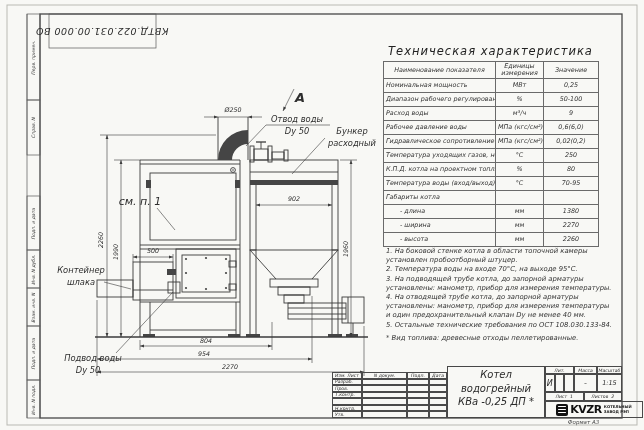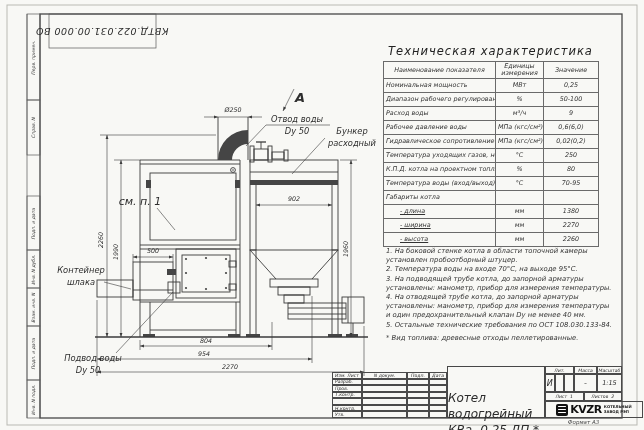--- a/index.html
+++ b/index.html
@@ -18,21 +18,21 @@
   .stripbox span{transform:rotate(-90deg);white-space:nowrap;font-size:4.6px;font-style:italic;color:#3a3a3a;}
 
   
   .spec{position:absolute;left:383px;top:44px;width:215px;font-style:italic;}
   .spec-title{text-align:center;font-size:11.5px;letter-spacing:1px;margin-bottom:3px;color:#222;}
   table.spec-t{border-collapse:collapse;width:215px;table-layout:fixed;}
   table.spec-t td,table.spec-t th{border:0.8px solid #6a6a6a;font-weight:normal;
       font-size:6.4px;line-height:1.05;padding:0 2px;height:13px;overflow:hidden;white-space:nowrap;color:#333;}
   table.spec-t th{height:16px;text-align:center;}
   td.nm{text-align:left;padding-left:4px;}
-  td.nm.sub{padding-left:16px;text-decoration:underline;}
+  td.nm.sub{padding-left:16px;}
   td.un,td.vl{text-align:center;}
 
   
   .notes{position:absolute;left:386px;top:247px;width:232px;font-size:6.8px;
          font-style:italic;line-height:1.28;color:#333;}
   .notes p{margin:0 4px 1px 0;}
   .notes p.fuel{margin-top:5px;}
 
   
   .tb{font-style:italic;color:#2b2b2b;}
@@ -46,21 +46,21 @@
   .tb-right-v{position:absolute;left:545px;top:374px;width:77px;height:18px;display:grid;
       grid-template-columns:9.7px 9.7px 9.6px 23px 25px;}
   .tb-sheet{position:absolute;left:545px;top:392px;width:77px;height:9px;display:grid;
       grid-template-columns:38.5px 38.5px;}
   .tb-logo{position:absolute;left:545px;top:401px;width:98px;height:17px;border:0.7px solid #4a4a4a;
       box-sizing:border-box;display:flex;align-items:center;justify-content:center;gap:2px;font-style:normal;}
   .c{border:0.7px solid #4a4a4a;box-sizing:border-box;display:flex;align-items:center;
      justify-content:center;font-size:4.6px;overflow:hidden;white-space:nowrap;}
   .c.lbl{justify-content:flex-start;padding-left:2px;}
   .tb-name{position:absolute;left:447px;top:366px;width:98px;height:52px;border:0.9px solid #474747;
-      box-sizing:border-box;text-align:left;font-size:12px;line-height:1.35;padding-top:23px;}
+      box-sizing:border-box;text-align:center;font-size:10px;line-height:1.35;padding-top:1px;}
   .lit-val{font-size:8px;}
   .scale-val{font-size:6.5px;text-align:right;}
   .fmt{position:absolute;left:545px;top:419px;width:77px;text-align:center;font-size:5.5px;font-style:italic;color:#444;}
   .logo-mark{width:12px;height:12px;background:#111;border-radius:2px;display:flex;flex-direction:column;
       justify-content:center;gap:1.5px;align-items:center;}
   .logo-mark i{display:block;width:8px;height:1.4px;background:#fff;border-radius:1px;}
   .logo-word{font-weight:bold;font-size:11px;letter-spacing:-0.5px;color:#111;}
   .logo-sub{display:flex;flex-direction:column;font-size:3.8px;font-weight:bold;color:#222;line-height:1.15;}
 </style>
 </head>

